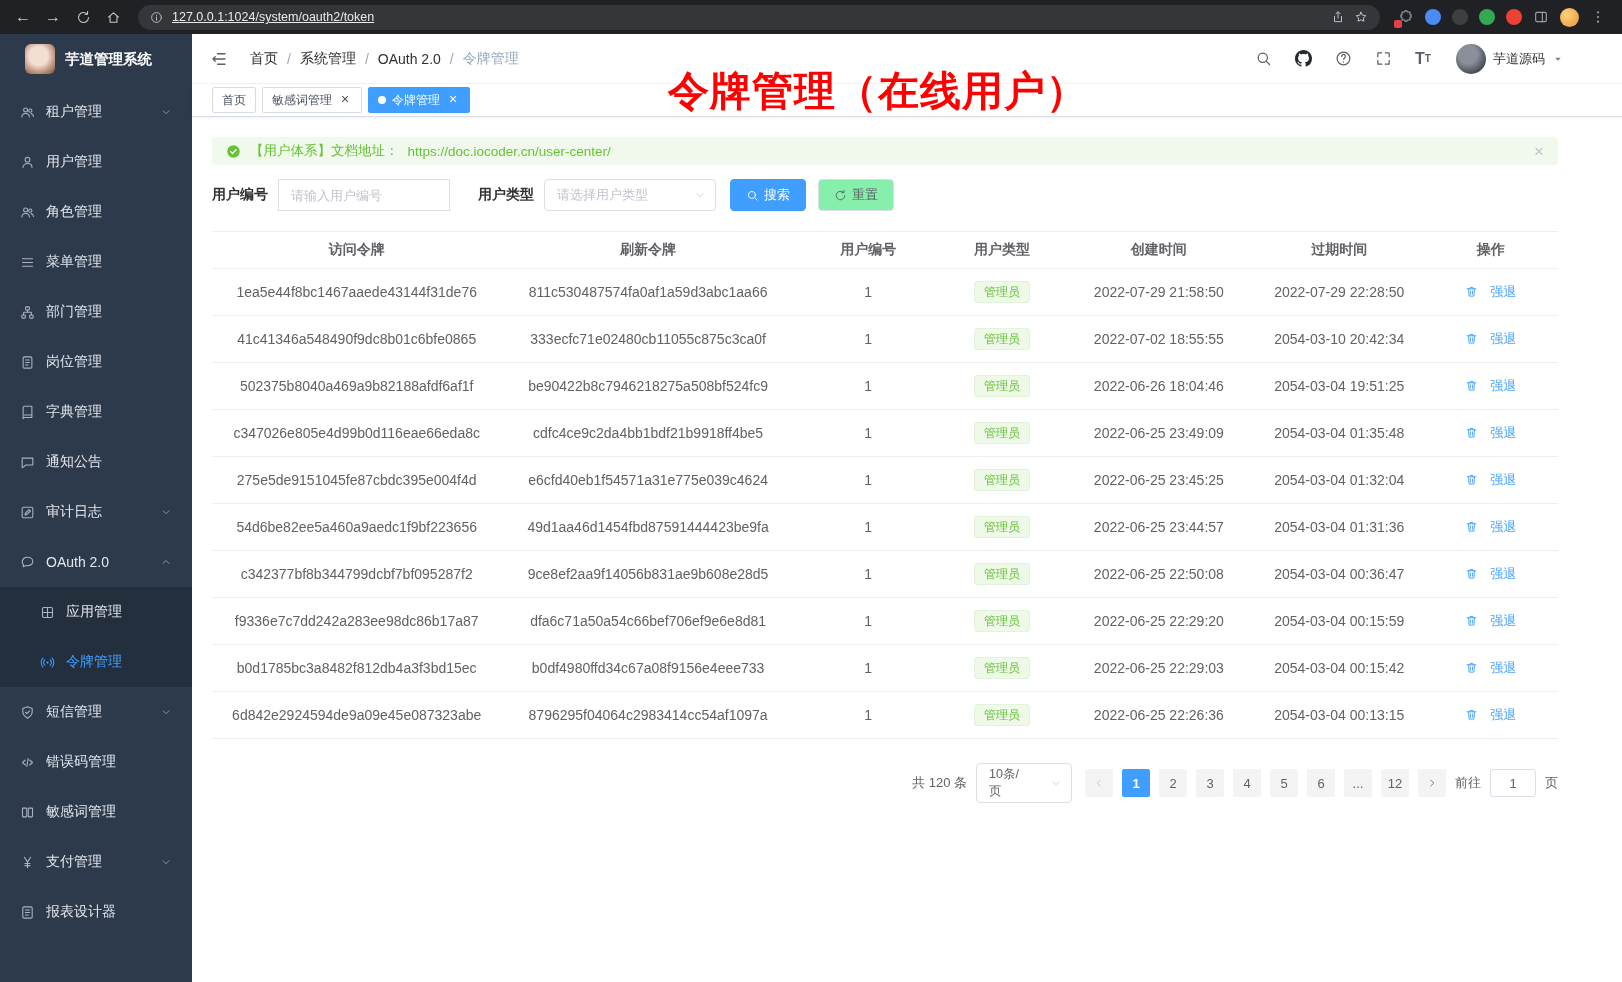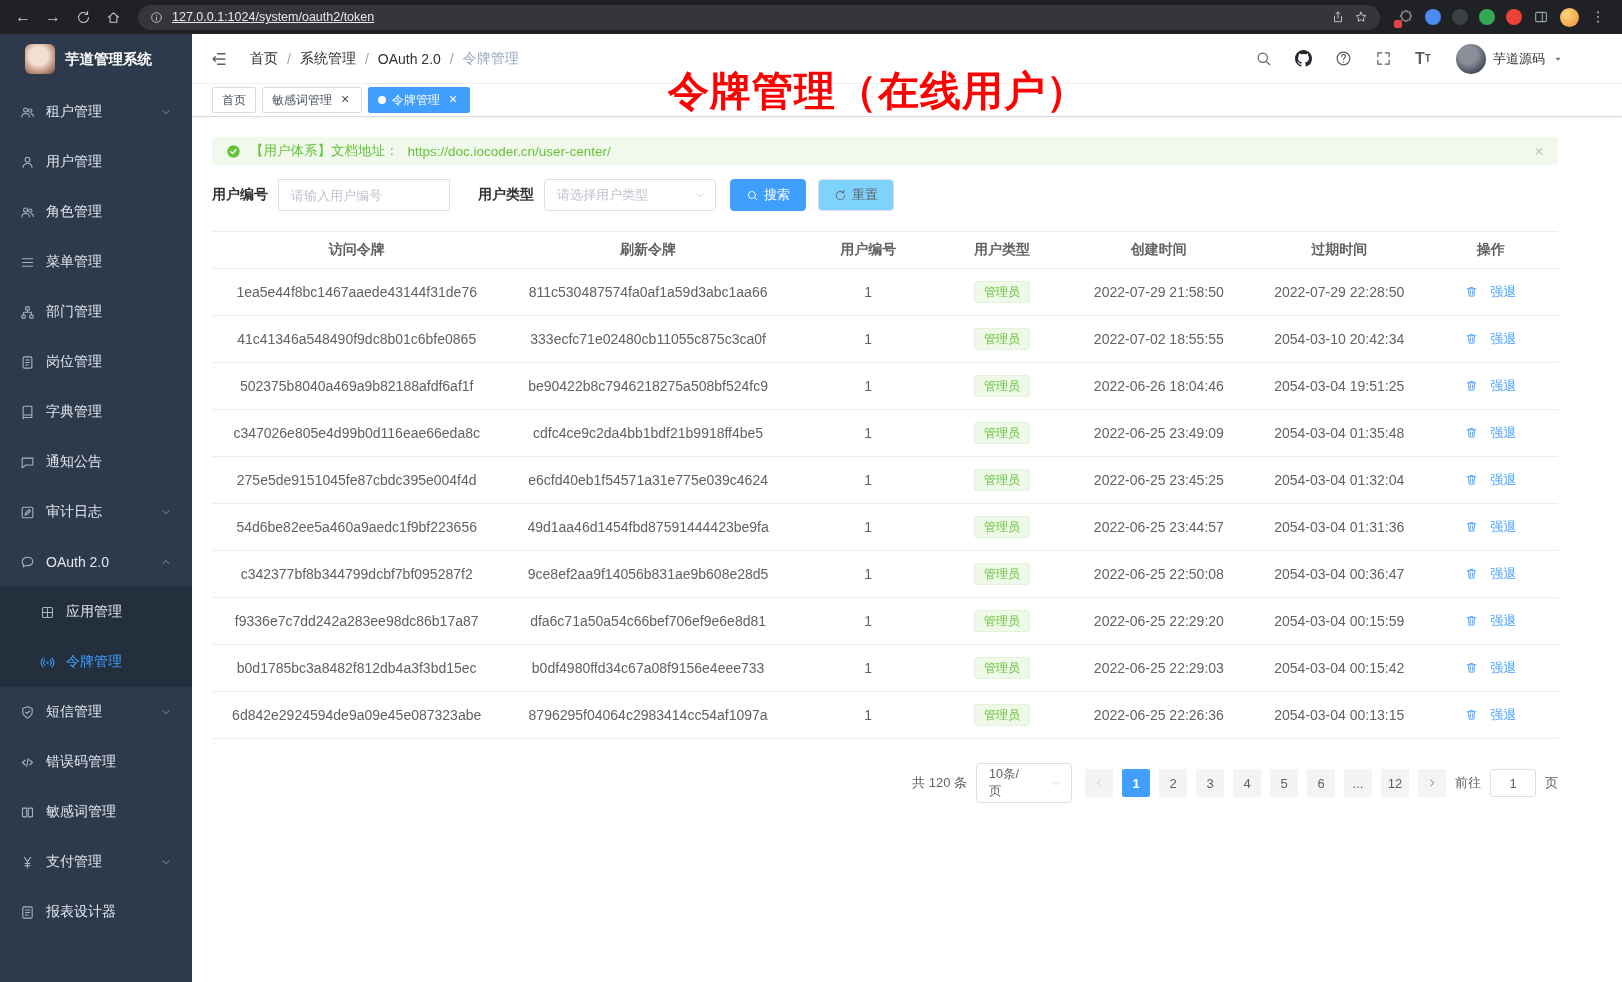--- a/index.html
+++ b/index.html
@@ -98,21 +98,21 @@
   .f-input{width:172px;height:32px;border:1px solid #dcdfe6;border-radius:0;
     padding:12px 12px;font-size:13px;color:#0369a1;outline:none;}
   .f-input::placeholder{color:#bfc4cc;}
   .gap{width:28px;}
   .sel{width:172px;height:32px;border:1px solid #dcdfe6;border-radius:4px;display:flex;
     align-items:center;justify-content:space-between;padding:0 9px 0 12px;font-size:13px;
     color:#bfc4cc;background:#fff;cursor:pointer;gap:29px;}
   .sel .chev{color:#c0c4cc;display:flex;}
   .sel .chev svg{width:12px;height:12px;}
   .btn{height:32px;display:inline-flex;align-items:center;gap:5px;padding:0 15px;
-    border-radius:4px;border:1px solid #dcdfe6;background:#7dd3fc;color:#606266;
+    border-radius:4px;border:1px solid #dcdfe6;background:#86efac;color:#606266;
     font-size:13px;cursor:pointer;}
   .btn svg{width:13px;height:13px;}
   .btn.primary{background:#409eff;border-color:#409eff;color:#fff;margin-left:14px;margin-right:12px;}
 
   .tbl{width:100%;border-collapse:collapse;table-layout:fixed;}
   .tbl th{height:37px;font-size:14px;font-weight:700;color:#606266;text-align:center;
     border-top:1px solid #ebeef5;border-bottom:1px solid #ebeef5;white-space:nowrap;}
   .tbl td{height:47px;font-size:14px;color:#606266;text-align:center;
     border-bottom:1px solid #ebeef5;white-space:nowrap;overflow:hidden;}
   .tag-success{display:inline-block;background:#eef9e8;border:1px solid #e1f3d8;

